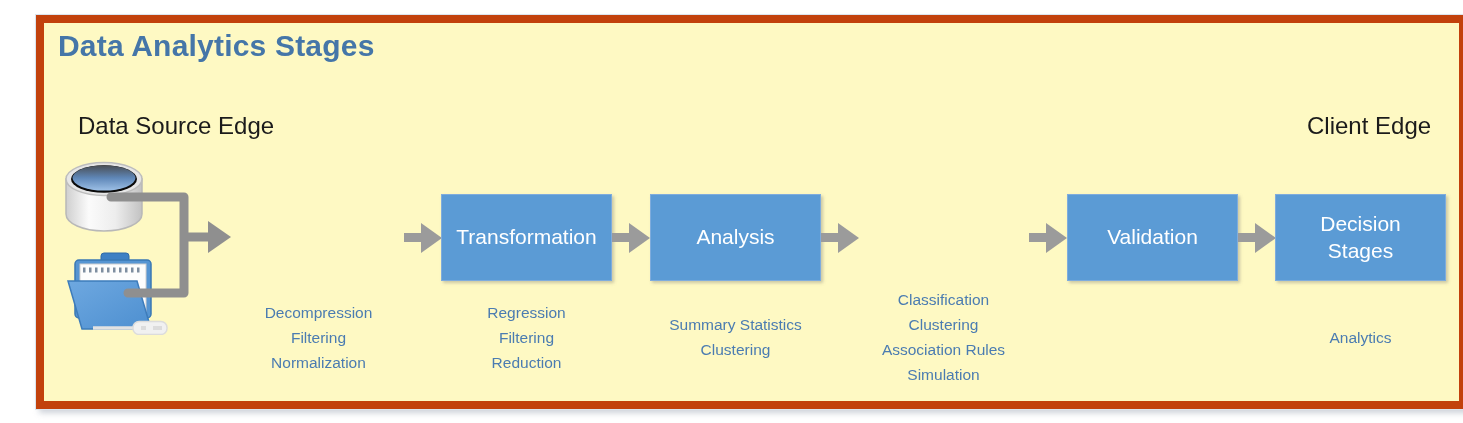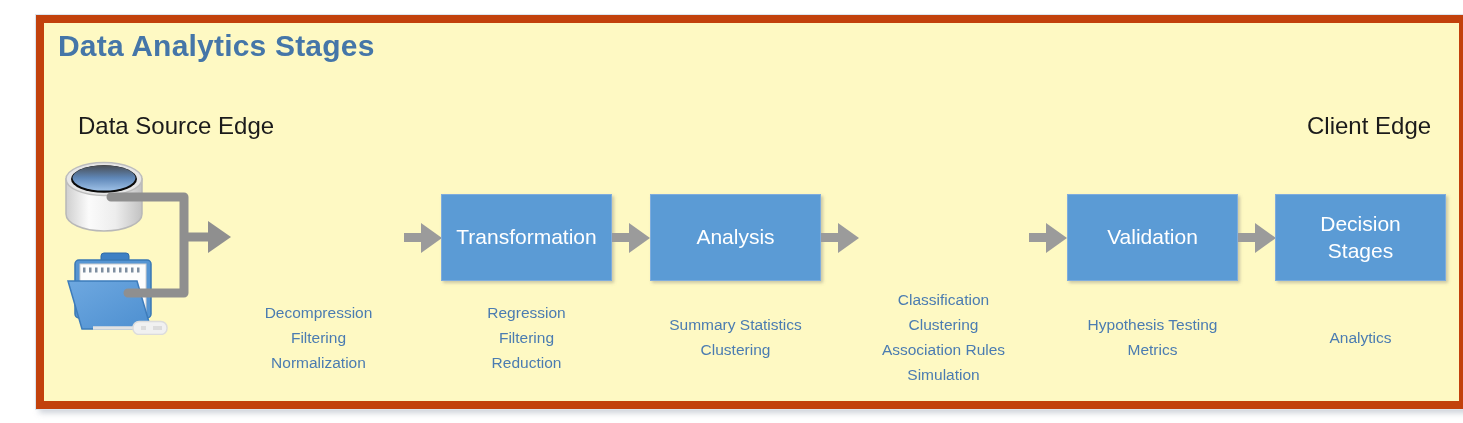--- a/index.html
+++ b/index.html
@@ -168,24 +168,20 @@
   </div>
 
   <div class="stage" style="left: 1023px;">
     <div class="stage-box">
       <span class="stage-label">Validation</span>
     </div>
     <div class="stage-arrow">
       <span class="shaft"></span>
       <span class="head"></span>
     </div>
-    <div class="stage-techniques">
-          <div class="technique">Hypothesis Testing</div>
-          <div class="technique">Metrics</div>
-        </div>
   </div>
 
   <div class="stage last" style="left: 1231px;">
     <div class="stage-box">
       <span class="stage-label">Decision Stages</span>
     </div>
 
     <div class="stage-techniques">
           <div class="technique">Analytics</div>
         </div>

